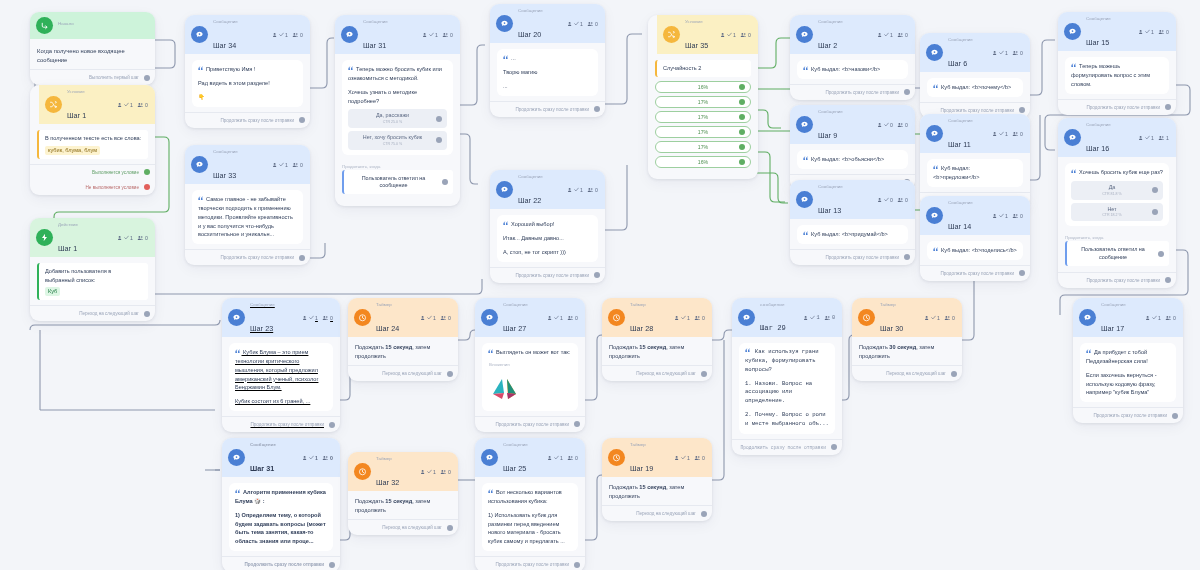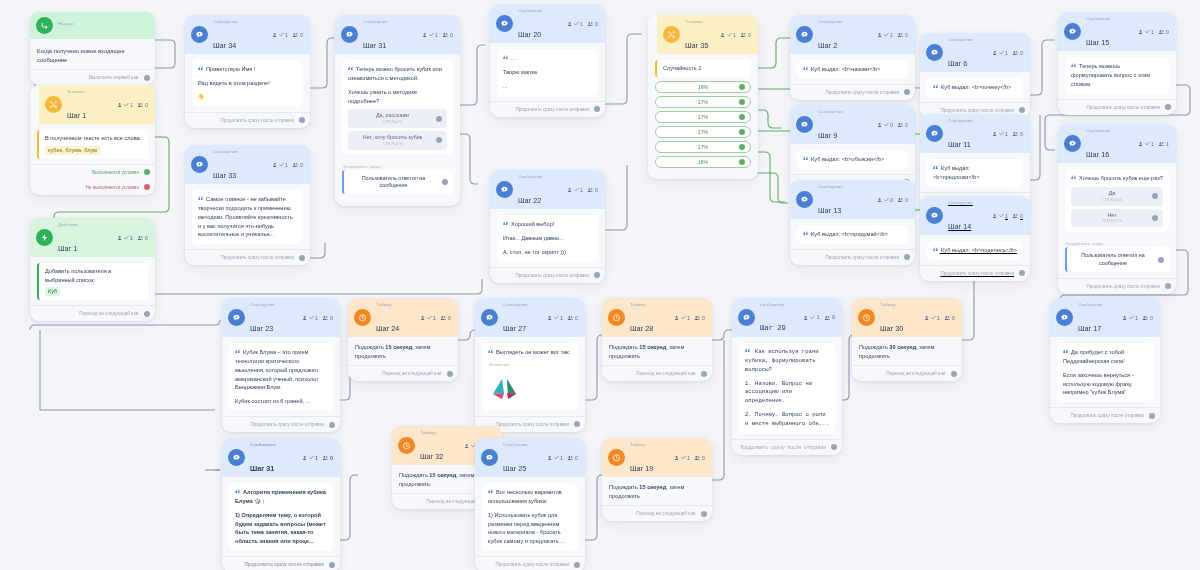--- a/index.html
+++ b/index.html
@@ -772,21 +772,21 @@
         </div>
         <div class="nbody">
           <div class="bubble">
             <p><span class="q"><svg width="5.5" height="5" viewBox="0 0 16 14">
                   <path d="M1 8.6C1 5.3 3 2.4 6 1.2l.7 1.5C4.9 3.6 3.9 5 3.8 6.4h1.9v5.2H1zM8.6 8.6c0-3.3 2-6.2 5-7.4l.7 1.5c-1.8.9-2.8 2.3-2.9 3.7h1.9v5.2H8.6z" fill="#4a7fd4"></path>
                 </svg></span> Куб выдал: &lt;b&gt;предложи&lt;/b&gt;</p>
           </div>
         </div>
         <div class="foot">Продолжить сразу после отправки<span class="port gray"></span></div>
       </div>
-      <div class="node" style="left: 920px; top: 196px; width: 110px; text-decoration: underline;">
+      <div class="node" style="left: 920px; top: 196px; width: 110px;">
         <div class="nhead msg">
           <span class="navatar msg">
             <svg width="9" height="9" viewBox="0 0 16 16">
               <path d="M2.5 7.2c0-2.4 2.5-4.2 5.5-4.2s5.5 1.8 5.5 4.2S11 11.4 8 11.4c-.6 0-1.2-.07-1.7-.2L3.5 12.6l.7-2.1C3.1 9.7 2.5 8.5 2.5 7.2z" fill="#fff"></path>
               <circle cx="8" cy="7.2" r="1.5" fill="#4a7fd4"></circle>
             </svg>
           </span>
           <span class="ntitles">
             <span class="ntype">Сообщение</span>
             <span class="nstep">Шаг 14</span>
@@ -858,21 +858,21 @@
         </div>
         <div class="nbody">
           <div class="bubble">
             <p><span class="q"><svg width="5.5" height="5" viewBox="0 0 16 14">
                   <path d="M1 8.6C1 5.3 3 2.4 6 1.2l.7 1.5C4.9 3.6 3.9 5 3.8 6.4h1.9v5.2H1zM8.6 8.6c0-3.3 2-6.2 5-7.4l.7 1.5c-1.8.9-2.8 2.3-2.9 3.7h1.9v5.2H8.6z" fill="#4a7fd4"></path>
                 </svg></span> Теперь можешь формулировать вопрос с этим словом.</p>
           </div>
         </div>
         <div class="foot">Продолжить сразу после отправки<span class="port gray"></span></div>
       </div>
-      <div class="node" style="left: 1058px; top: 124px; width: 118px;">
+      <div class="node" style="left: 1058px; top: 118px; width: 118px;">
         <div class="nhead msg">
           <span class="navatar msg">
             <svg width="9" height="9" viewBox="0 0 16 16">
               <path d="M2.5 7.2c0-2.4 2.5-4.2 5.5-4.2s5.5 1.8 5.5 4.2S11 11.4 8 11.4c-.6 0-1.2-.07-1.7-.2L3.5 12.6l.7-2.1C3.1 9.7 2.5 8.5 2.5 7.2z" fill="#fff"></path>
               <circle cx="8" cy="7.2" r="1.5" fill="#4a7fd4"></circle>
             </svg>
           </span>
           <span class="ntitles">
             <span class="ntype">Сообщение</span>
             <span class="nstep">Шаг 16</span>
@@ -908,21 +908,21 @@
               <div class="choice">Да<span class="ctr">CTR 81.8 %</span><span class="port gray"></span></div>
               <div class="choice">Нет<span class="ctr">CTR 18.2 %</span><span class="port gray"></span></div>
             </div>
           </div>
         </div>
         <div class="sublabel">Продолжить, когда</div>
         <div class="waitbox">Пользователь ответил на сообщение<span class="port gray"></span></div>
         <div style="height:6px"></div>
         <div class="foot">Продолжить сразу после отправки<span class="port gray"></span></div>
       </div>
-      <div class="node" style="left: 1050px; top: 298px; width: 110px;">
+      <div class="node" style="left: 1073px; top: 298px; width: 110px;">
         <div class="nhead msg">
           <span class="navatar msg">
             <svg width="9" height="9" viewBox="0 0 16 16">
               <path d="M2.5 7.2c0-2.4 2.5-4.2 5.5-4.2s5.5 1.8 5.5 4.2S11 11.4 8 11.4c-.6 0-1.2-.07-1.7-.2L3.5 12.6l.7-2.1C3.1 9.7 2.5 8.5 2.5 7.2z" fill="#fff"></path>
               <circle cx="8" cy="7.2" r="1.5" fill="#4a7fd4"></circle>
             </svg>
           </span>
           <span class="ntitles">
             <span class="ntype">Сообщение</span>
             <span class="nstep">Шаг 17</span>
@@ -952,21 +952,21 @@
         <div class="nbody">
           <div class="bubble">
             <p><span class="q"><svg width="5.5" height="5" viewBox="0 0 16 14">
                   <path d="M1 8.6C1 5.3 3 2.4 6 1.2l.7 1.5C4.9 3.6 3.9 5 3.8 6.4h1.9v5.2H1zM8.6 8.6c0-3.3 2-6.2 5-7.4l.7 1.5c-1.8.9-2.8 2.3-2.9 3.7h1.9v5.2H8.6z" fill="#4a7fd4"></path>
                 </svg></span> Да прибудет с тобой Педдизайнерская сила!</p>
             <p>Если захочешь вернуться - использую кодовую фразу, например "кубик Блума"</p>
           </div>
         </div>
         <div class="foot">Продолжить сразу после отправки<span class="port gray"></span></div>
       </div>
-      <div class="node" style="left: 222px; top: 298px; width: 118px;">
+      <div class="node" style="left: 222px; top: 298px; width: 118px; text-decoration: underline;">
         <div class="nhead msg">
           <span class="navatar msg">
             <svg width="9" height="9" viewBox="0 0 16 16">
               <path d="M2.5 7.2c0-2.4 2.5-4.2 5.5-4.2s5.5 1.8 5.5 4.2S11 11.4 8 11.4c-.6 0-1.2-.07-1.7-.2L3.5 12.6l.7-2.1C3.1 9.7 2.5 8.5 2.5 7.2z" fill="#fff"></path>
               <circle cx="8" cy="7.2" r="1.5" fill="#4a7fd4"></circle>
             </svg>
           </span>
           <span class="ntitles">
             <span class="ntype">Сообщение</span>
             <span class="nstep">Шаг 23</span>
@@ -1250,21 +1250,21 @@
         <div class="nbody">
           <div class="bubble">
             <p><span class="q"><svg width="5.5" height="5" viewBox="0 0 16 14">
                   <path d="M1 8.6C1 5.3 3 2.4 6 1.2l.7 1.5C4.9 3.6 3.9 5 3.8 6.4h1.9v5.2H1zM8.6 8.6c0-3.3 2-6.2 5-7.4l.7 1.5c-1.8.9-2.8 2.3-2.9 3.7h1.9v5.2H8.6z" fill="#4a7fd4"></path>
                 </svg></span> Алгоритм применения кубика Блума 🎲 :</p>
             <p>1) Определяем тему, о которой будем задавать вопросы (может быть тема занятия, какая-то область знания или проце...</p>
           </div>
         </div>
         <div class="foot">Продолжить сразу после отправки<span class="port gray"></span></div>
       </div>
-      <div class="node" style="left: 348px; top: 426px; width: 110px; margin-left: 44px;">
+      <div class="node" style="left: 348px; top: 452px; width: 110px;">
         <div class="nhead timer">
           <span class="navatar timer">
             <svg width="9" height="9" viewBox="0 0 16 16">
               <circle cx="8" cy="8.5" r="5.4" fill="none" stroke="#fff" stroke-width="1.4"></circle>
               <path d="M8 5.5v3.2l2 1.2" stroke="#fff" stroke-width="1.4" fill="none" stroke-linecap="round"></path>
             </svg>
           </span>
           <span class="ntitles">
             <span class="ntype">Таймер</span>
             <span class="nstep">Шаг 32</span>

